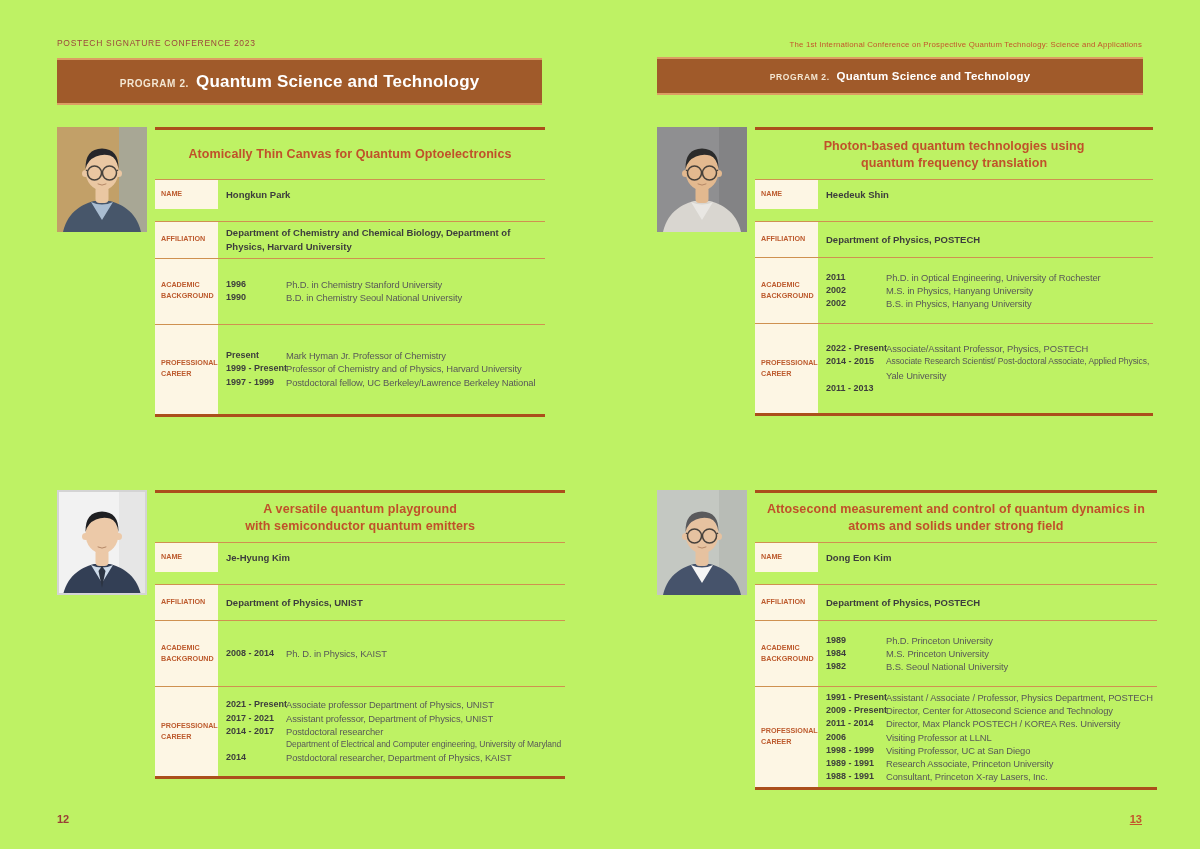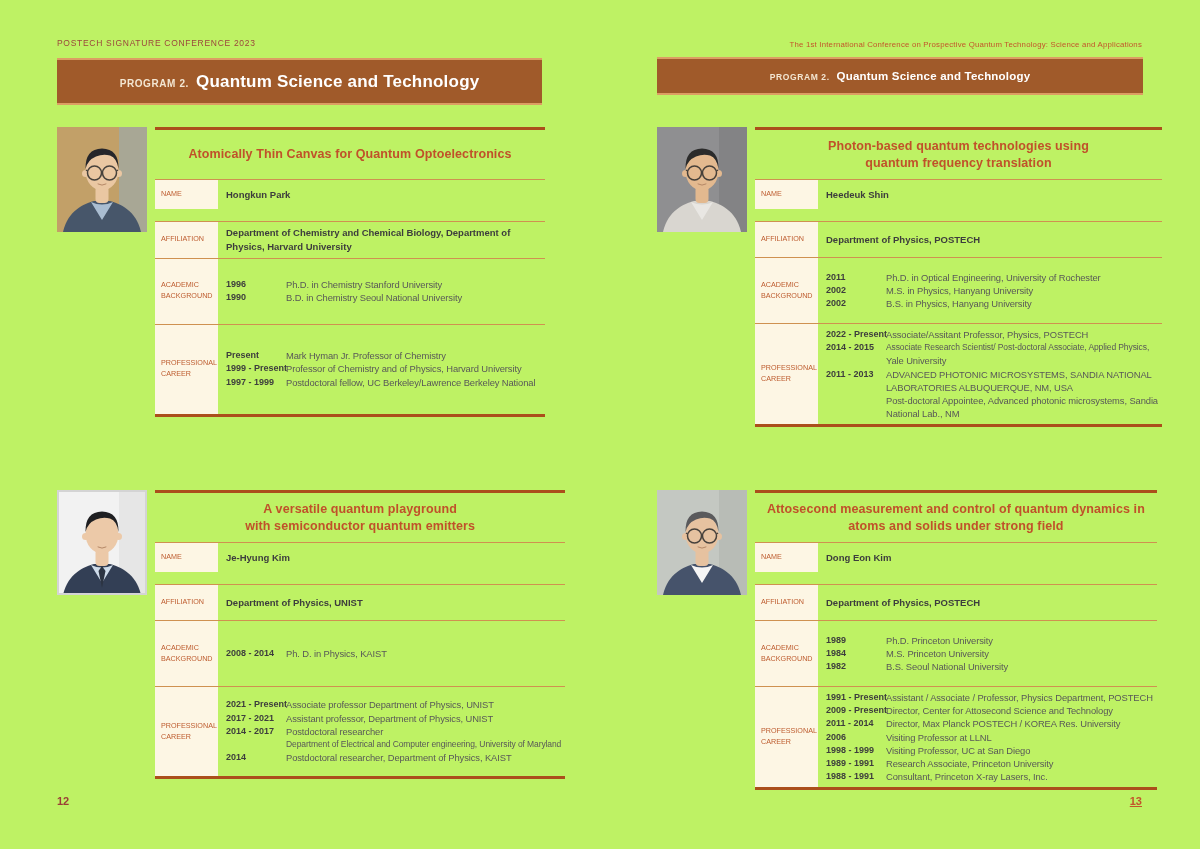--- a/index.html
+++ b/index.html
@@ -24,35 +24,35 @@
 
   .profile{position:absolute;display:flex;align-items:flex-start;}
   .photo{flex:0 0 90px;width:90px;height:105px;overflow:hidden;}
   .photo svg{display:block;}
   .ptable{flex:1;margin-left:8px;border-top:3px solid #ab4f1b;border-bottom:3px solid #ab4f1b;}
   .row{display:flex;border-top:1px solid #cf9150;box-sizing:border-box;}
   .row.first{border-top:none;}
   .title-row{flex-direction:column;justify-content:center;align-items:center;text-align:center;
              min-height:49px;padding:3px 4px;box-sizing:border-box;}
   .title-row .tline{color:#c0512a;font-weight:bold;font-size:12.5px;line-height:1.3;letter-spacing:0.1px;}
-  .lbl{flex:0 0 63px;width:63px;box-sizing:border-box;background:#fdf6e4;color:#bd5b2e;font-weight:normal;
+  .lbl{flex:0 0 63px;width:63px;box-sizing:border-box;background:#fdf6e4;color:#bd5b2e;font-weight:bold;
        font-size:7.2px;line-height:1.5;padding-left:6px;display:flex;align-items:center;text-transform:uppercase;}
   .val{flex:1;display:flex;flex-direction:column;justify-content:center;padding:4px 4px 4px 8px;box-sizing:border-box;}
   .row.name-row{min-height:30px;}
   .row.aff-row{min-height:36px;margin-top:12px;}
   .row.acad-row{min-height:66px;}
   .row.career-row{min-height:90px;}
   .bold-val{font-weight:bold;color:#3d3d3d;font-size:9.5px;line-height:1.45;}
   .entry{display:flex;}
   .period{flex:0 0 60px;width:60px;font-weight:bold;color:#3d3d3d;font-size:9px;line-height:13.2px;white-space:nowrap;}
   .details{flex:1;color:#585858;font-size:9.4px;line-height:13.2px;}
   .details div{white-space:nowrap;letter-spacing:-0.1px;}
   .details div.tight{font-size:8.5px;}
 
-  .page-num{position:absolute;top:795px;font-weight:bold;font-size:11px;}
+  .page-num{position:absolute;top:813px;font-weight:bold;font-size:11px;}
   .page-num.left{left:57px;color:#9a3f36;}
   .page-num.right{right:58px;color:#c3552b;text-decoration:underline;}
 </style>
 </head>
 <body>
 
 <div class="spread">
 
   <section>
     <div class="page-header left">POSTECH SIGNATURE CONFERENCE 2023</div>
@@ -314,26 +314,20 @@
                 </div>
                 <div class="entry">
                   <div class="period">2014 - 2015</div>
                   <div class="details">
                     <div class="tight">Associate Research Scientist/ Post-doctoral Associate, Applied Physics,</div>
                     <div>Yale University</div>
                   </div>
                 </div>
                 <div class="entry">
                   <div class="period">2011 - 2013</div>
-                  <div class="details">
-                    <div>ADVANCED PHOTONIC MICROSYSTEMS, SANDIA NATIONAL</div>
-                    <div>LABORATORIES ALBUQUERQUE, NM, USA</div>
-                    <div>Post-doctoral Appointee, Advanced photonic microsystems, Sandia</div>
-                    <div>National Lab., NM</div>
-                  </div>
                 </div>
               </div>
             </div>
           </div>
         </div>
       </div>
     <div class="profile" style="left:657px;top:490px;width:488px;">
         <div class="photo">
           <svg width="90" height="105" viewBox="0 0 90 105" xmlns="http://www.w3.org/2000/svg">
             <rect width="90" height="105" fill="#c4c8c2"></rect>

